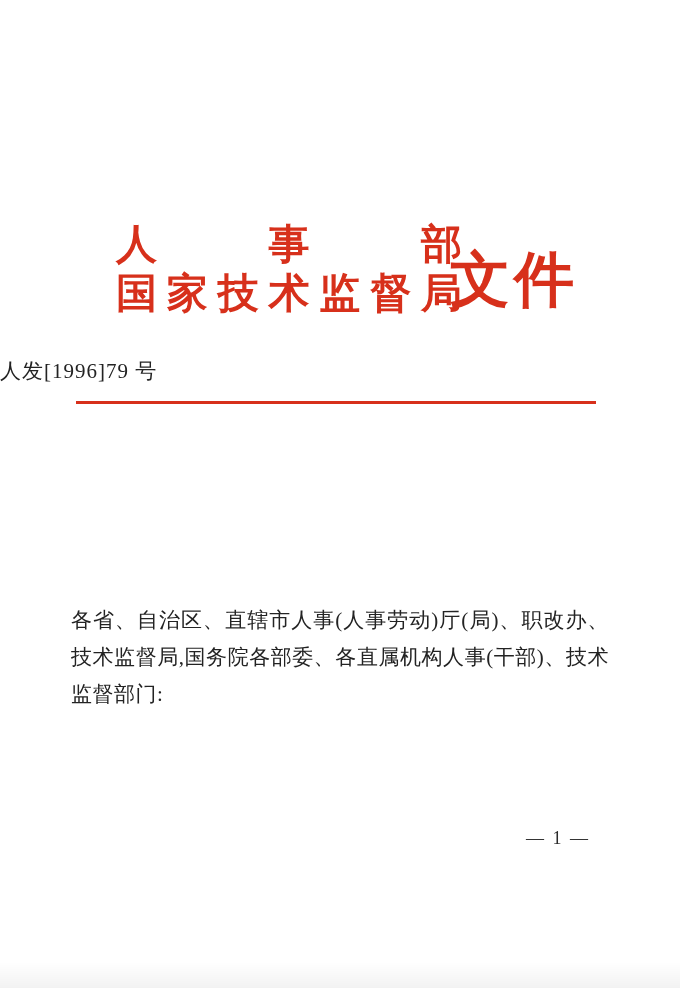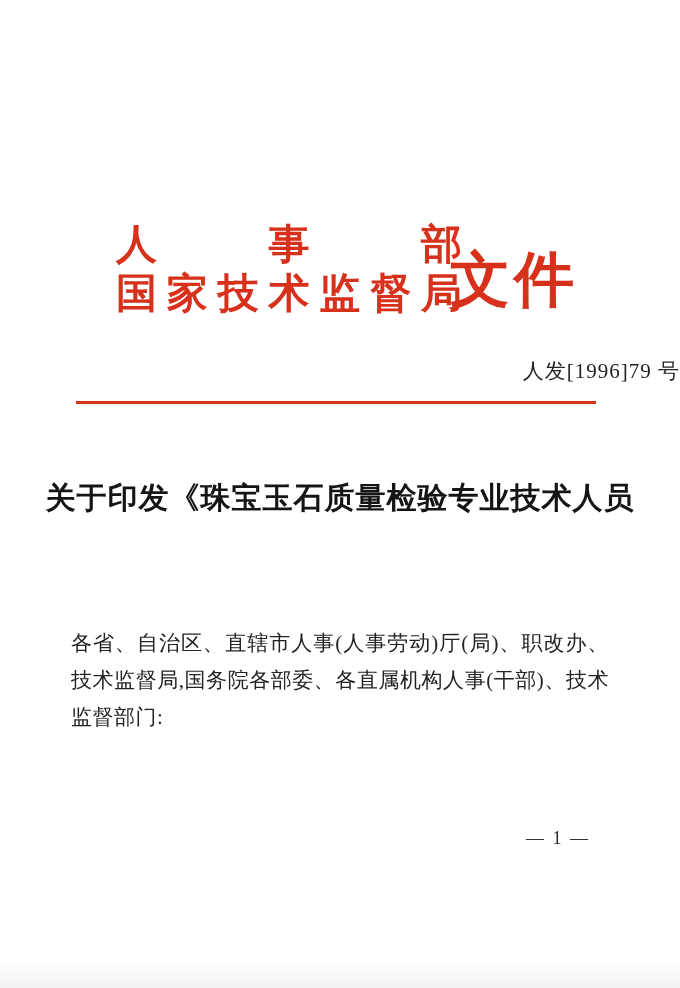--- a/index.html
+++ b/index.html
@@ -45,21 +45,21 @@
     letter-spacing: 4px;
     white-space: nowrap;
   }
 
   
   .doc-number {
     position: absolute;
     left: 0;
     top: 357px;
     width: 100%;
-    text-align: right;
+    text-align: left;
     font-size: 21px;
     letter-spacing: 1px;
     color: #232323;
   }
 
   
   .red-rule {
     position: absolute;
     left: 76px;
     top: 401px;
@@ -86,21 +86,20 @@
   .doc-body {
     position: absolute;
     left: 71px;
     top: 602px;
     width: 538px;
     font-size: 21px;
     line-height: 37px;
     text-align: justify;
     color: #232323;
     letter-spacing: 0.5px;
-    margin-top: 23px;
   }
   .paragraph { margin: 0; }
   .paragraph.indented { text-indent: 2em; }
 
   
   .page-number {
     position: absolute;
     right: 90px;
     top: 828px;
     font-size: 18px;
@@ -142,21 +141,20 @@
       </div>
   </div>
 
   <div class="doc-type">文件</div>
 
   <div class="doc-number">人发[1996]79 号</div>
 
   <div class="red-rule"></div>
 
   <div class="doc-title">
-    <div>关于印发《珠宝玉石质量检验专业技术人员</div>
   </div>
 
   <div class="doc-body">
     <p class="paragraph">各省、自治区、直辖市人事(人事劳动)厅(局)、职改办、技术监督局,国务院各部委、各直属机构人事(干部)、技术监督部门:</p>
   </div>
 
   <div class="page-number">— 1 —</div>
 
   <div class="scan-edge-shadow"></div>
 

